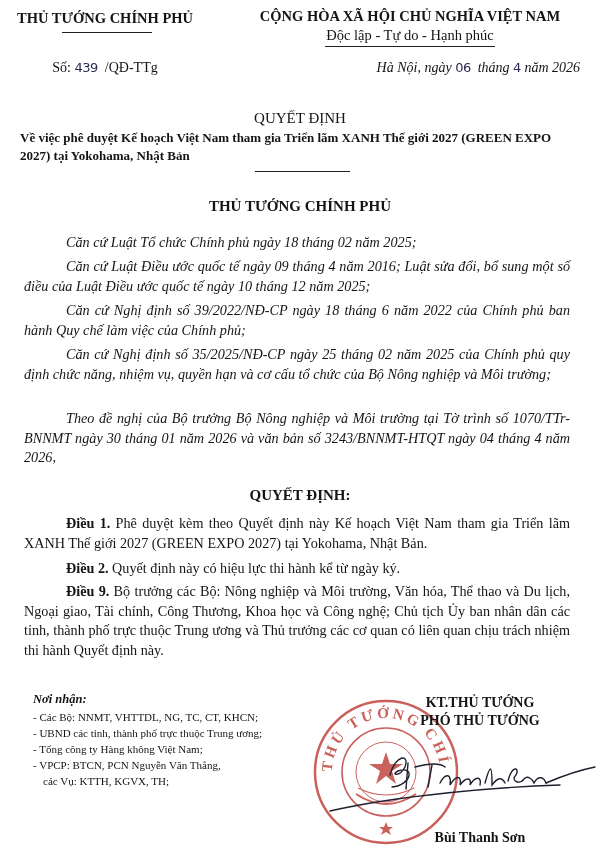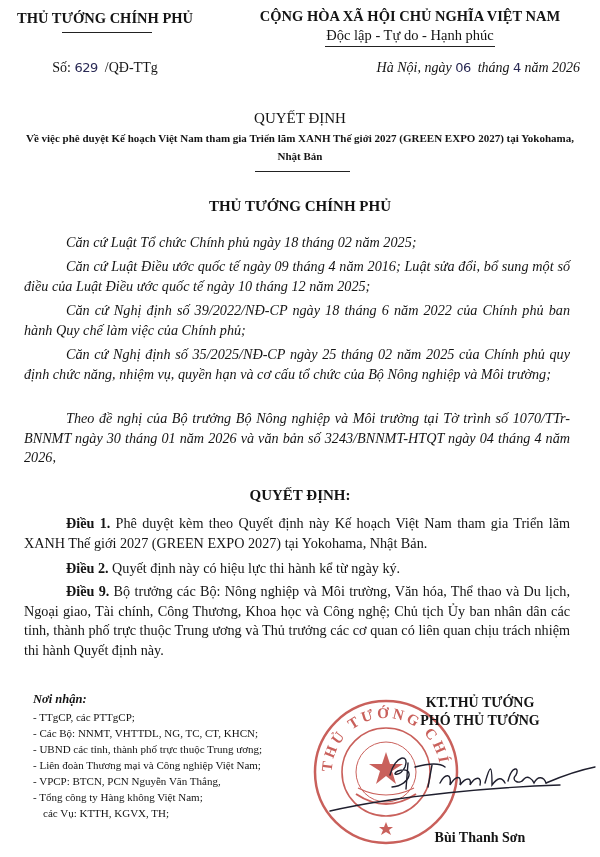--- a/index.html
+++ b/index.html
@@ -16,21 +16,21 @@
   .agency-rule { left: 62px; top: 32px; width: 90px; height: 1px; background: #222; }
   .nation { left: 240px; top: 8px; width: 340px; font-size: 14.5px; font-weight: bold; text-align: center; }
   .motto { left: 240px; top: 27px; width: 340px; font-size: 14.5px; font-weight: normal; text-align: center; }
   .motto-rule { left: 325px; top: 46px; width: 170px; height: 1px; background: #222; }
   .docnum { left: 10px; top: 60px; width: 190px; font-size: 14px; text-align: center; }
   .hand { font-family: "DejaVu Sans", sans-serif; font-size: 13px; color: #2a2a55; font-style: normal; letter-spacing: -0.5px; }
   .place { left: 240px; top: 60px; width: 340px; font-size: 14px; font-style: italic; text-align: right; }
 
   
   .title { left: 0; top: 110px; width: 600px; font-size: 15px; font-weight: normal; text-align: center; }
-  .subject { left: 20px; top: 129px; width: 560px; font-size: 11px; font-weight: bold; text-align: center; line-height: 18px; }
+  .subject { left: 20px; top: 129px; width: 560px; font-size: 13px; font-weight: bold; line-height: 18px; }
   .subject-rule { left: 255px; top: 171px; width: 95px; height: 1px; background: #222; }
   .authority { left: 0; top: 198px; width: 600px; font-size: 15px; font-weight: bold; text-align: center; }
 
   
   .para {
     left: 24px; width: 546px; font-size: 14.2px; line-height: 19.5px;
     text-indent: 42px; text-align: justify;
   }
   .p1 { top: 233px; }
   .p2 { top: 257px; }
@@ -61,21 +61,21 @@
 <body>
 
 <div class="abs agency">THỦ TƯỚNG CHÍNH PHỦ</div>
 <div class="abs agency-rule"></div>
 <div class="abs nation">CỘNG HÒA XÃ HỘI CHỦ NGHĨA VIỆT NAM</div>
 <div class="abs motto">Độc lập - Tự do - Hạnh phúc</div>
 <div class="abs motto-rule"></div>
 
 <div class="abs docnum">
   <span>Số:</span>
-  <span class="hand">629</span>
+  <span class="hand">439</span>
   &nbsp;<span>/QĐ-TTg</span>
 </div>
 <div class="abs place">
   <span>Hà Nội, ngày</span>
   <span class="hand">06</span>
   &nbsp;<span>tháng</span>
   <span class="hand">4</span>
   <span>năm 2026</span>
 </div>
 
@@ -100,26 +100,24 @@
   <b>Điều 2.</b>
   <span>Quyết định này có hiệu lực thi hành kể từ ngày ký.</span>
 </div>
 <div class="abs art a3">
   <b>Điều 9.</b>
   <span>Bộ trưởng các Bộ: Nông nghiệp và Môi trường, Văn hóa, Thể thao và Du lịch, Ngoại giao, Tài chính, Công Thương, Khoa học và Công nghệ; Chủ tịch Ủy ban nhân dân các tỉnh, thành phố trực thuộc Trung ương và Thủ trưởng các cơ quan có liên quan chịu trách nhiệm thi hành Quyết định này.</span>
 </div>
 
 <div class="abs recv-title">Nơi nhận:</div>
 <ul class="abs recv-list">
-  <li>- TTgCP, các PTTgCP;</li>
   <li>- Các Bộ: NNMT, VHTTDL, NG, TC, CT, KHCN;</li>
   <li>- UBND các tỉnh, thành phố trực thuộc Trung ương;</li>
-  <li>- Liên đoàn Thương mại và Công nghiệp Việt Nam;</li>
+  <li>- Tổng công ty Hàng không Việt Nam;</li>
   <li>- VPCP: BTCN, PCN Nguyễn Văn Thắng,</li>
-  <li>- Tổng công ty Hàng không Việt Nam;</li>
   <li class="indent">các Vụ: KTTH, KGVX, TH;</li>
 </ul>
 
 <svg class="abs seal" viewBox="0 0 148 148">
   <defs>
     <path id="sealArc" d="M 20 74 A 54 54 0 1 1 128 74"></path>
   </defs>
   <g fill="none" stroke="#c0453f" opacity="0.85">
     <circle cx="74" cy="74" r="71" stroke-width="2.5"></circle>
     <circle cx="74" cy="74" r="44" stroke-width="1.6"></circle>

